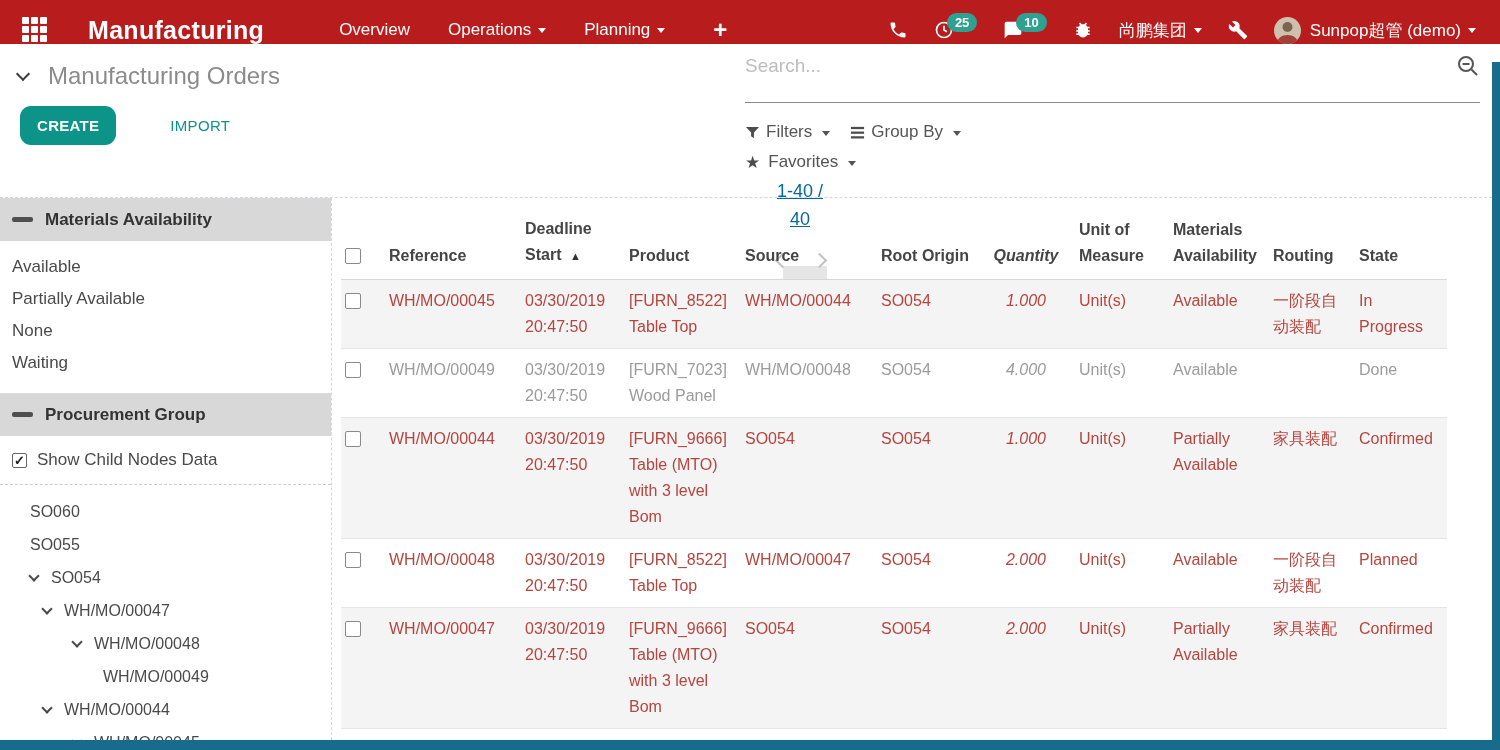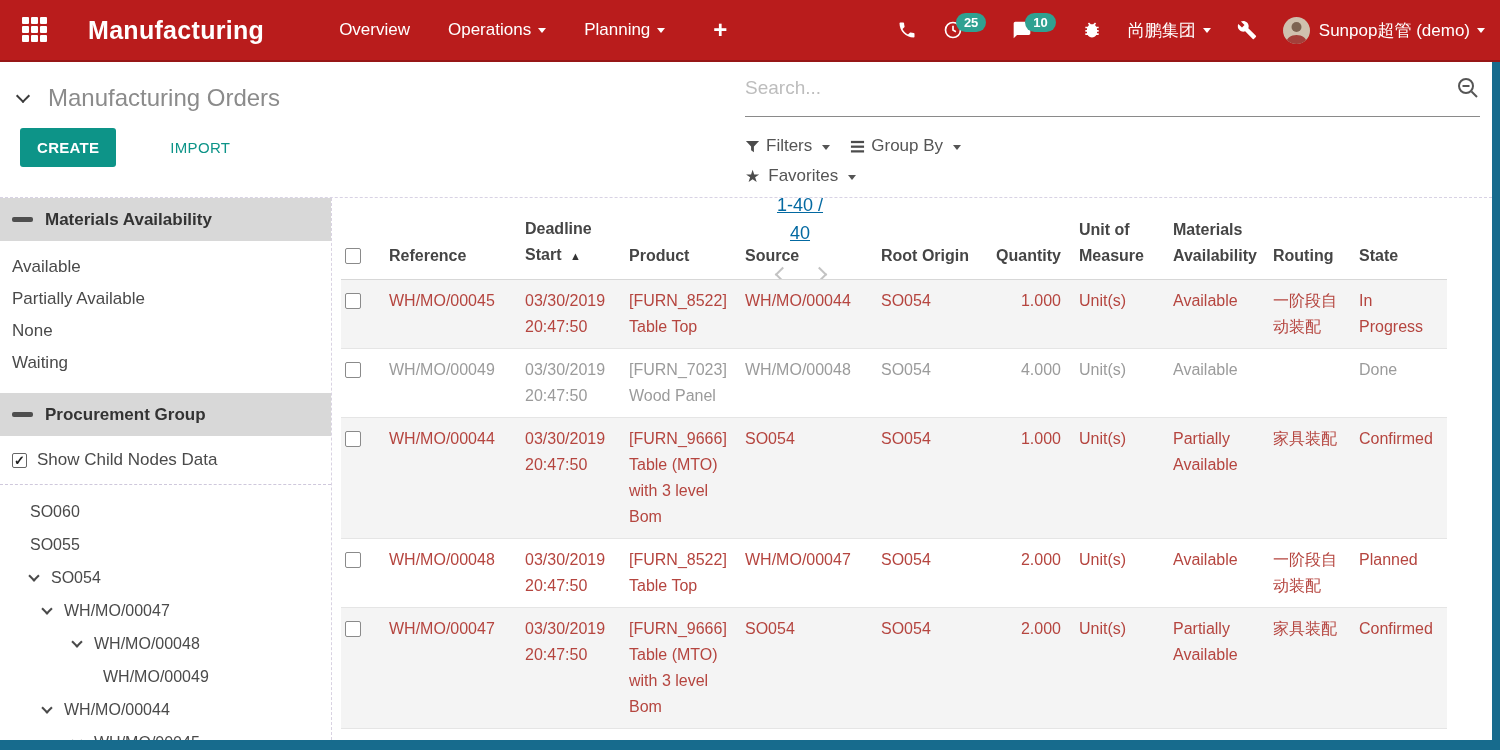--- a/index.html
+++ b/index.html
@@ -13,40 +13,40 @@
   .apps { width:26px; height:26px; margin:0 0 0 22px; display:grid;
           grid-template-columns:repeat(3,7px); grid-template-rows:repeat(3,7px);
           gap:2px; cursor:pointer; }
   .apps span { background:#fff; border-radius:1px; }
   .brand { color:#fff; font-size:25px; font-weight:bold; margin-left:40px; letter-spacing:.3px; }
   .topnav { display:flex; align-items:center; margin-left:75px; gap:38px; }
   .topnav a { color:#fff; font-size:17px; cursor:pointer; display:flex; align-items:center; text-decoration:none; }
   .topnav .plus { font-size:24px; font-weight:bold; margin-left:10px; }
   .caret-w { display:inline-block; width:0; height:0; border-left:4px solid transparent;
              border-right:4px solid transparent; border-top:5px solid #fff; margin-left:7px; }
-  .top-right { margin-left:auto; display:flex; align-items:center; gap:26px; padding-right:15px; }
+  .top-right { margin-left:auto; display:flex; align-items:center; gap:26px; padding-right:24px; }
   .top-right a { color:#fff; display:flex; align-items:center; cursor:pointer; text-decoration:none; font-size:17px; }
   .ticon { width:20px; height:20px; display:block; }
   .badge { background:#2fa191; color:#fff; font-size:13px; font-weight:bold;
            border-radius:10px; padding:2px 8px; margin-left:-7px; margin-top:-16px; }
   .avatar { width:27px; height:27px; border-radius:50%; overflow:hidden; display:block; margin-right:9px; }
 
   
-  .cp { position:absolute; left:0; top:66px; width:1500px; height:135px; background:#fff; }
+  .cp { position:absolute; left:0; top:44px; width:1500px; height:135px; background:#fff; }
   .breadcrumb { position:absolute; left:18px; top:18px; display:flex; align-items:center; gap:20px; }
   .chev-dark { width:10px; height:10px; border-right:2.5px solid #3b3b3b; border-bottom:2.5px solid #3b3b3b;
                transform:rotate(45deg); margin-bottom:5px; cursor:pointer; }
   .page-title { font-size:24px; color:#8b8b8b; }
   .cp-buttons { position:absolute; left:20px; top:62px; display:flex; align-items:center; gap:30px; }
   .btn-create { background:#0d9488; color:#fff; border:none; font-size:15px; font-weight:bold;
-                padding:11px 17px; border-radius:3px; cursor:pointer; font-family:inherit; letter-spacing:.3px; }
+                padding:11px 17px; border-radius:11px; cursor:pointer; font-family:inherit; letter-spacing:.3px; }
   .btn-import { color:#0d9488; font-size:15px; font-weight:normal; cursor:pointer; text-decoration:none; letter-spacing:.3px;margin-left:24px; }
 
   .cp-right { position:absolute; left:745px; top:10px; width:735px; }
-  .searchrow { display:flex; align-items:center; border-bottom:1px solid #8a8a8a; padding-bottom:16px; }
+  .searchrow { display:flex; align-items:center; border-bottom:1px solid #8a8a8a; padding-bottom:24px; }
   .searchrow input { flex:1; border:none; outline:none; font-size:19px; color:#555;
                      font-family:inherit; background:transparent; }
   .searchrow input::placeholder { color:#bdbdbd; }
   .mag { width:24px; height:24px; cursor:pointer; }
   .filterrow { display:flex; align-items:flex-start; margin-top:14px;flex-direction:column; }
   .fcol { width:330px; font-size:17px; color:#555; }
   .fline { display:flex; align-items:center; height:30px; gap:6px; }
   .fline .lbl { cursor:pointer; }
   .caret-d { display:inline-block; width:0; height:0; border-left:4px solid transparent;
              border-right:4px solid transparent; border-top:5px solid #555; margin:2px 14px 0 4px; }
@@ -85,21 +85,21 @@
 
   
   .listview { flex:1; overflow:hidden; }
   table.o-list { border-collapse:collapse; table-layout:fixed; width:1106px; margin-left:9px; }
   th { vertical-align:bottom; text-align:left; font-size:16px; font-weight:bold; color:#454545;
        padding:18px 14px 10px 4px; line-height:26px; cursor:pointer; }
   td { vertical-align:top; font-size:16px; padding:8px 14px 8px 4px; line-height:26px; }
   thead tr { border-bottom:1px solid #d7d7d7; }
   tbody tr { border-bottom:1px solid #e5e5e5; cursor:pointer; }
   tbody tr:nth-child(odd) { background:#f4f4f4; }
-  .col-num, td.num { text-align:right; }
+  .col-num, td.num { text-align:center;font-style:italic; }
   .sort { font-size:11px; color:#333; margin-left:4px; }
   .rowcb { width:16px; height:16px; border:1px solid #8a8a8a; border-radius:2px; background:#fff; margin-top:5px; }
   th .rowcb { margin-bottom:5px; margin-top:0; }
   tr.tone-muted td { color:#9b9b9b; }
   tr.tone-danger td { color:#b5453f; }
 
   
   .vscroll { position:absolute; right:0; top:62px; width:8px; height:678px; background:#176b8d; cursor:pointer; }
   .hscroll { position:absolute; left:0; top:740px; width:1500px; height:10px; background:#176b8d; cursor:pointer; }
 </style>

